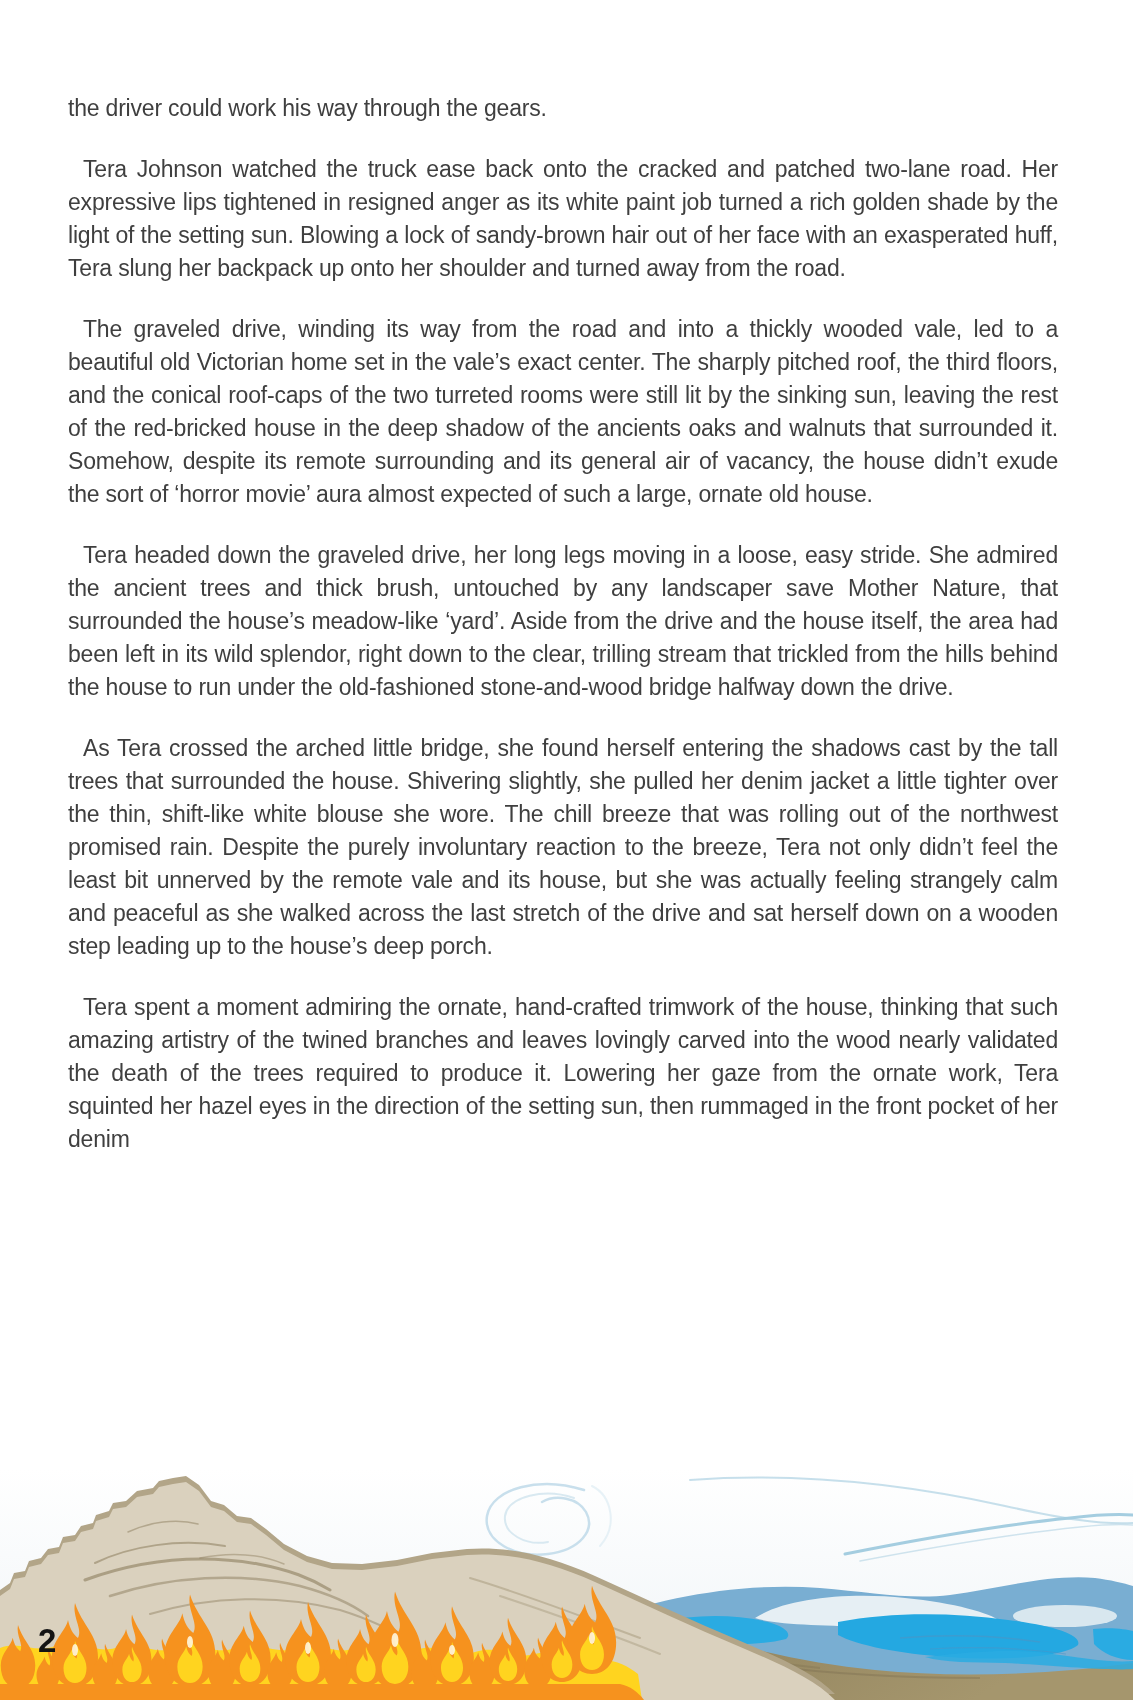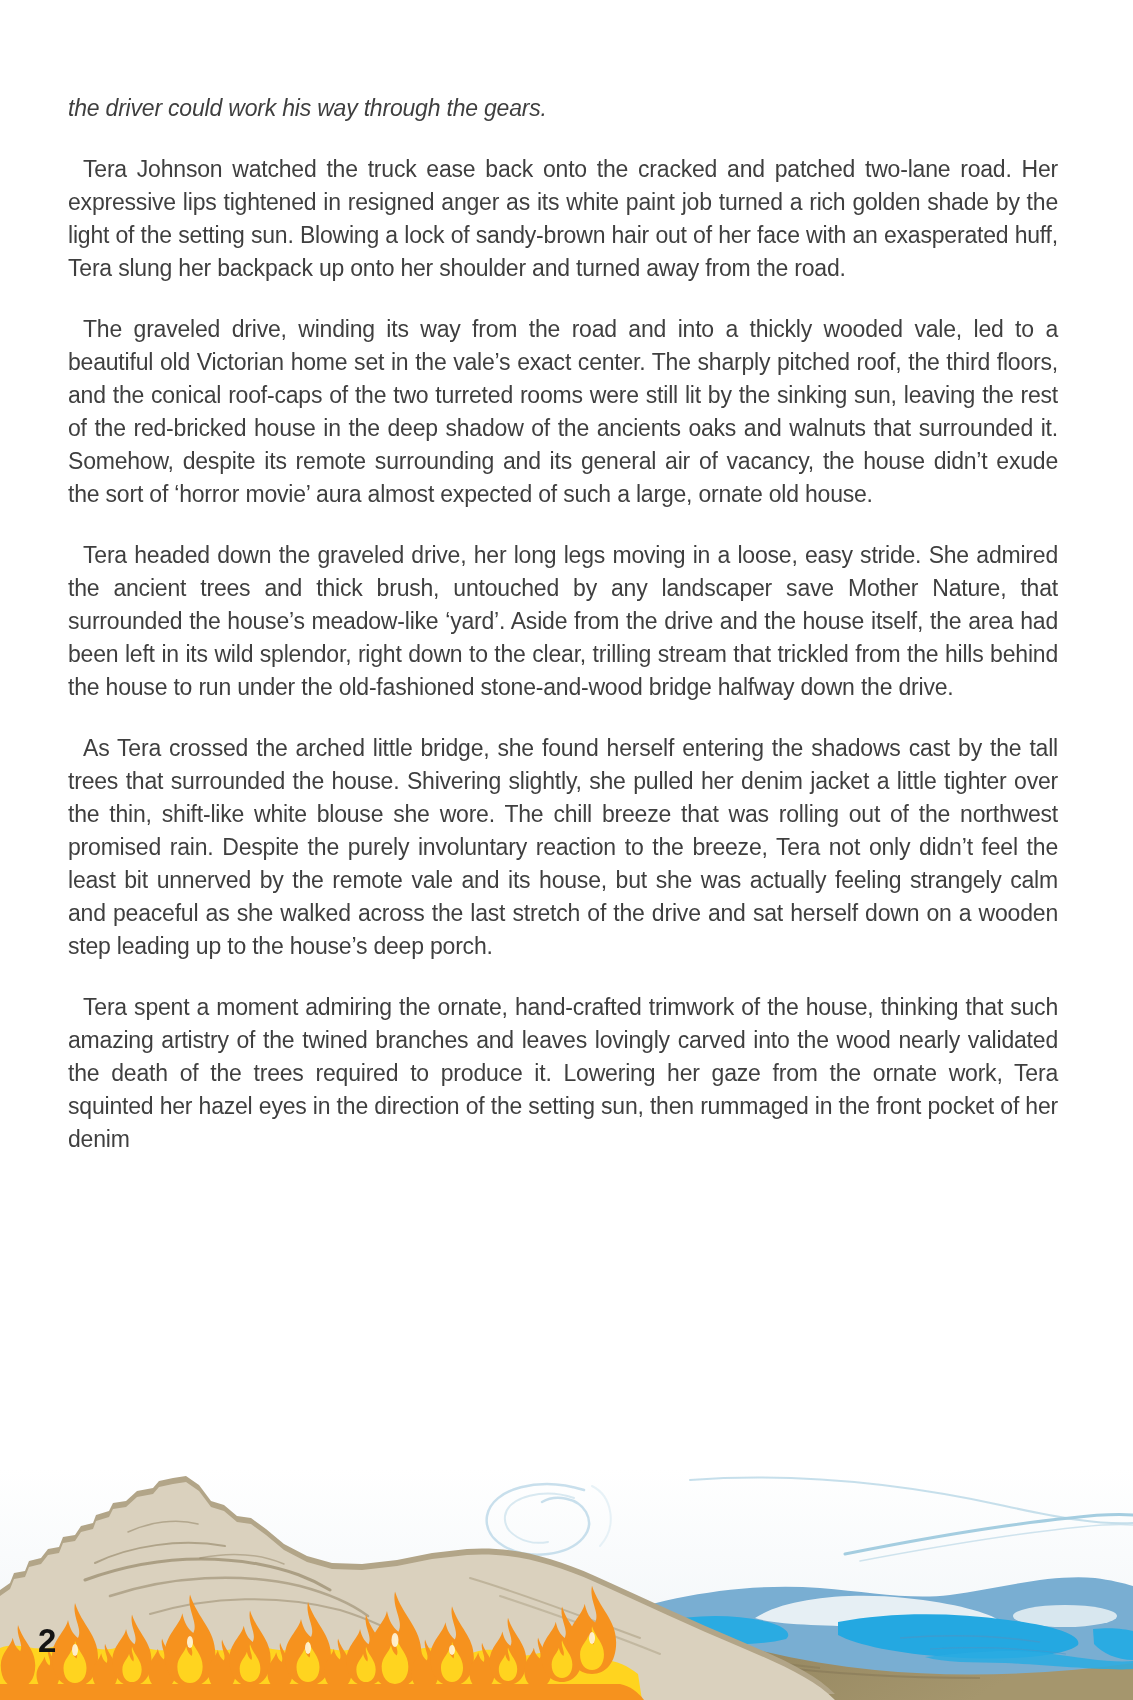--- a/index.html
+++ b/index.html
@@ -9,21 +9,21 @@
   }
   .page{position:absolute;inset:0;background:#ffffff;}
   .text-block{
     position:absolute;left:68px;top:92px;width:990px;
   }
   .text-block p{
     margin:0 0 28px 0;
     font-size:23px;line-height:33px;letter-spacing:-0.2px;
     color:#3f3f3f;text-align:justify;text-indent:15px;
   }
-  .text-block p.noindent{text-indent:0;font-style:italic;}
+  .text-block p.noindent{text-indent:0;}
   .footer-art{
     position:absolute;left:0;bottom:0;width:1133px;height:232px;display:block;
   }
   .page-number{
     position:absolute;left:38px;top:1622px;
     font-size:33px;font-weight:bold;color:#141414;z-index:5;
   }
 </style>
 </head>
 <body>

